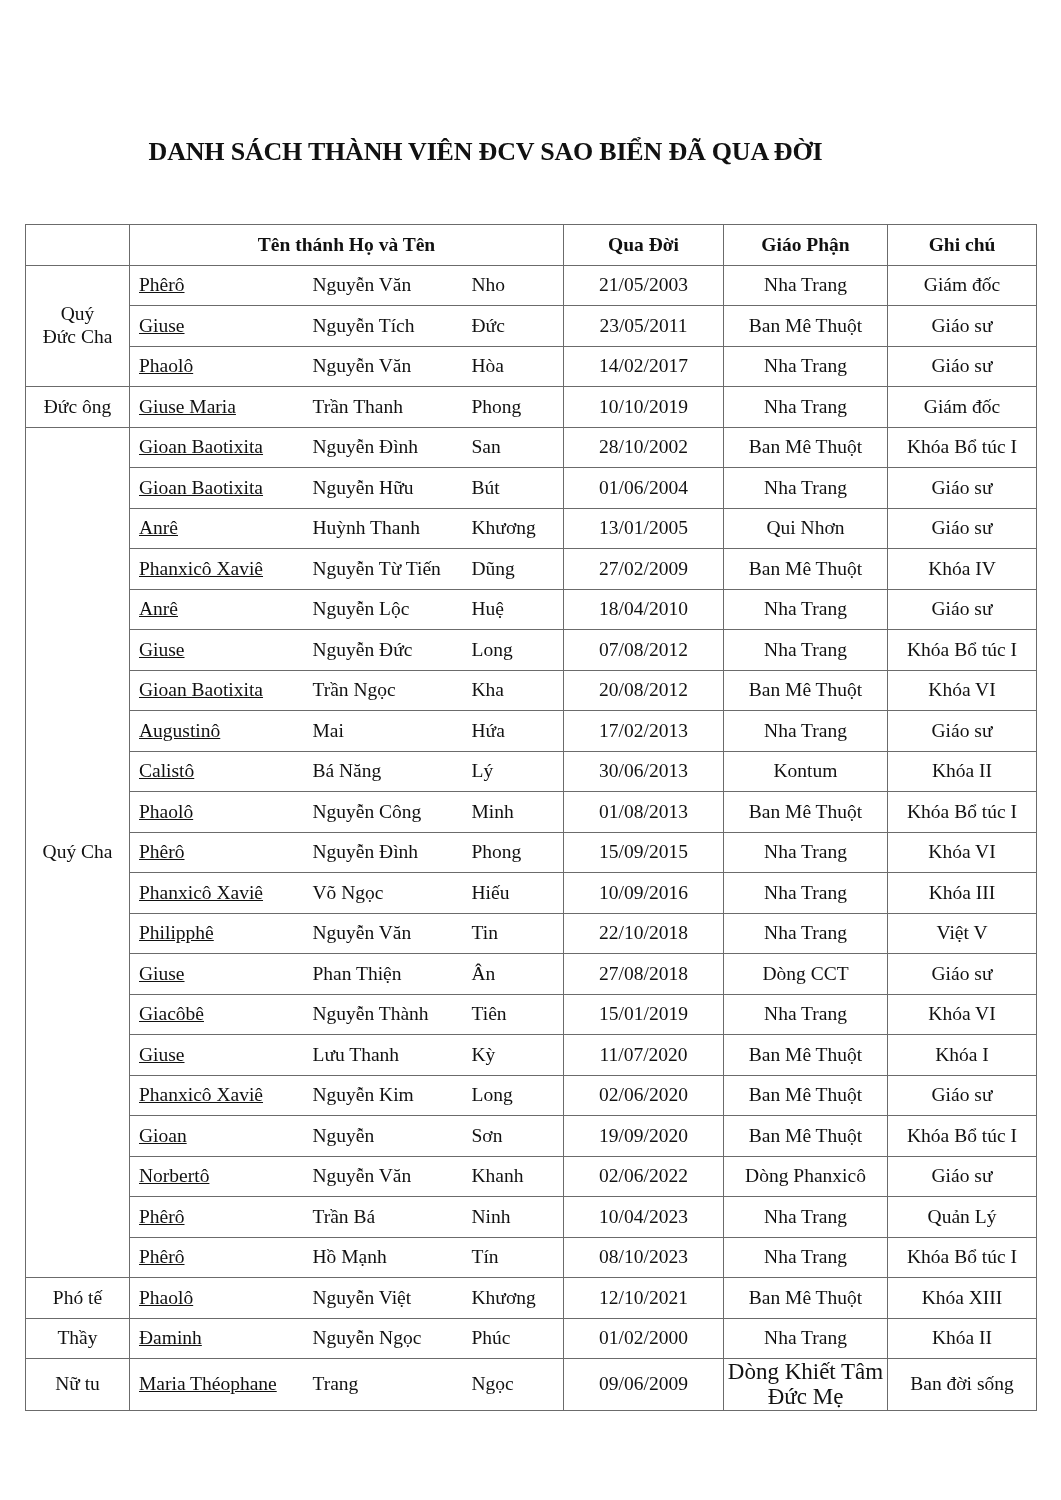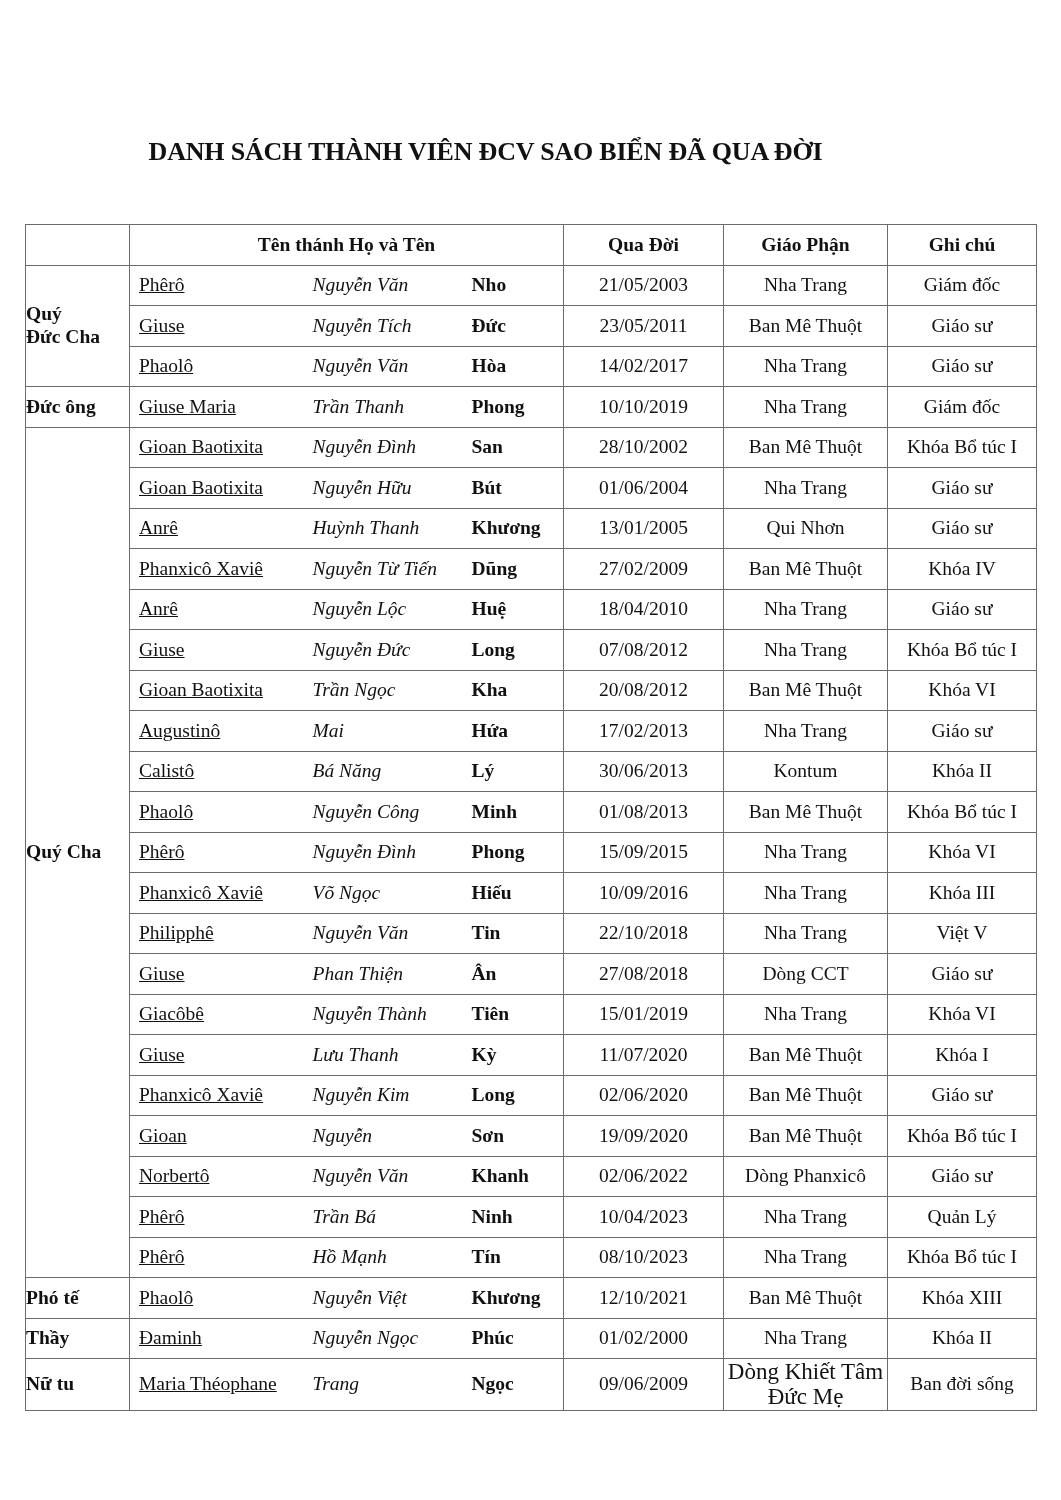--- a/index.html
+++ b/index.html
@@ -18,24 +18,24 @@
   }
   col.c-cat { width: 104px; }
   col.c-saint { width: 174px; }
   col.c-family { width: 160px; }
   col.c-given { width: 100px; }
   col.c-date { width: 160px; }
   col.c-dio { width: 164px; }
   col.c-note { width: 149px; }
   td, th { border: 1.5px solid #6b6b6b; padding: 0; height: 39.5px; }
   th { font-weight: bold; text-align: center; }
-  td.cat { font-weight: bold; text-align: left; line-height: 1.15; }
+  td.cat { font-weight: normal; text-align: center; line-height: 1.15; }
   td.saint { border-right: none; padding-left: 9px; text-decoration: underline; }
-  td.family { border-left: none; border-right: none; padding-left: 9px; font-style: italic; }
-  td.given { border-left: none; font-weight: bold; padding-left: 8px; }
+  td.family { border-left: none; border-right: none; padding-left: 9px; }
+  td.given { border-left: none; font-weight: normal; padding-left: 8px; }
   td.center { text-align: center; }
   td.small { font-size: 23px; line-height: 1.1; }
   tr.last td { height: 44px; }
 </style>
 </head>
 <body>
 
 <div class="title">DANH SÁCH THÀNH VIÊN ĐCV SAO BIỂN ĐÃ QUA ĐỜI</div>
 
 <table>

